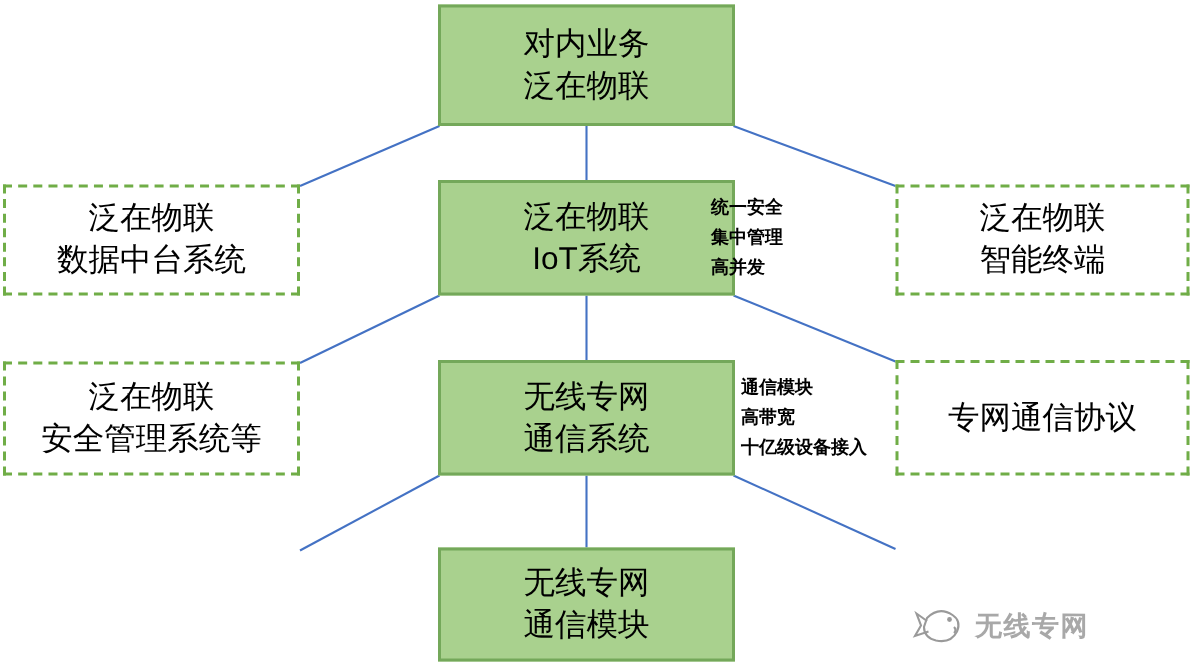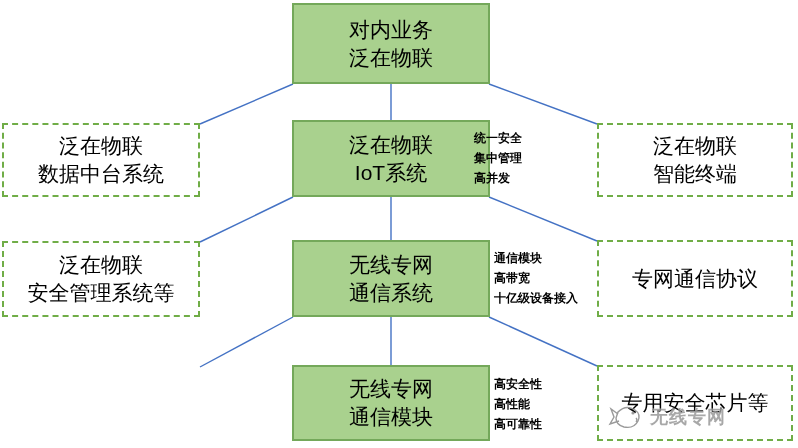--- a/index.html
+++ b/index.html
@@ -84,24 +84,20 @@
 安全管理系统等</div>
   <div class="node solid" style="left:292px;top:240px;width:198px;height:77px">无线专网
 通信系统</div>
   <div class="note" style="left:494px;top:248px">通信模块
 高带宽
 十亿级设备接入</div>
   <div class="node dashed" style="left:597px;top:240px;width:196px;height:77px">专网通信协议</div>
 
   <div class="node solid" style="left:292px;top:365px;width:198px;height:76px">无线专网
 通信模块</div>
-  <div class="note" style="left:494px;top:374px">高安全性
-高性能
-高可靠性</div>
-  <div class="node dashed" style="left:597px;top:365px;width:196px;height:76px">专用安全芯片等</div>
 
   <div class="watermark">
     <span>
       <svg width="40" height="34" viewBox="0 0 40 34" fill="none" stroke="currentColor" stroke-width="1.4">
         <path d="M10 12 Q18 4 27 10 Q33 14 30 21 Q26 29 16 27 Q8 25 8 18 Z"></path>
         <path d="M10 14 L3 9 L6 17 L2 24 L11 21"></path>
         <circle cx="25" cy="13" r="1.6" fill="currentColor" stroke="none"></circle>
         <path d="M28 18 Q30 20 28 22"></path>
       </svg>
     </span>

